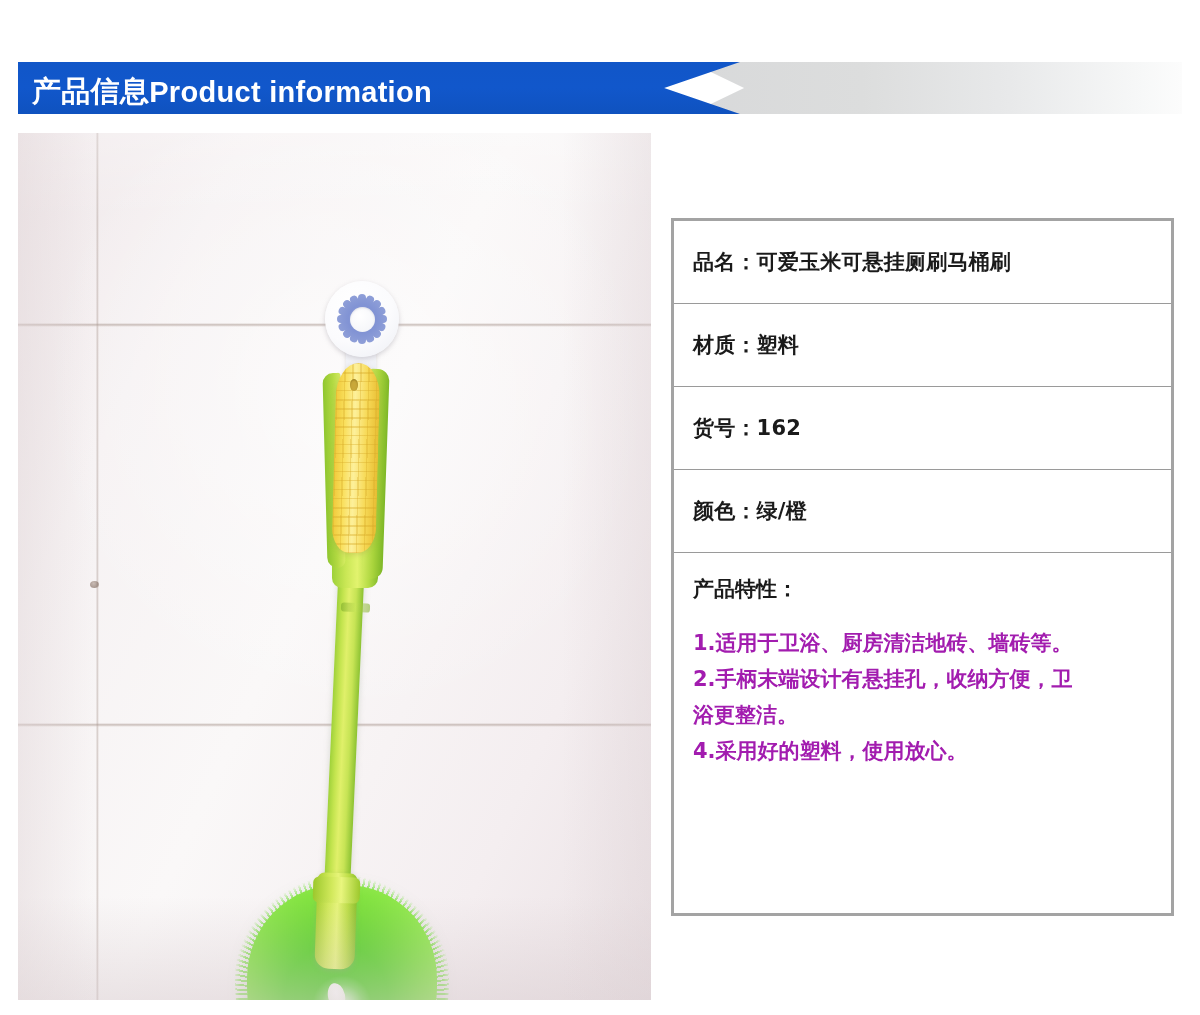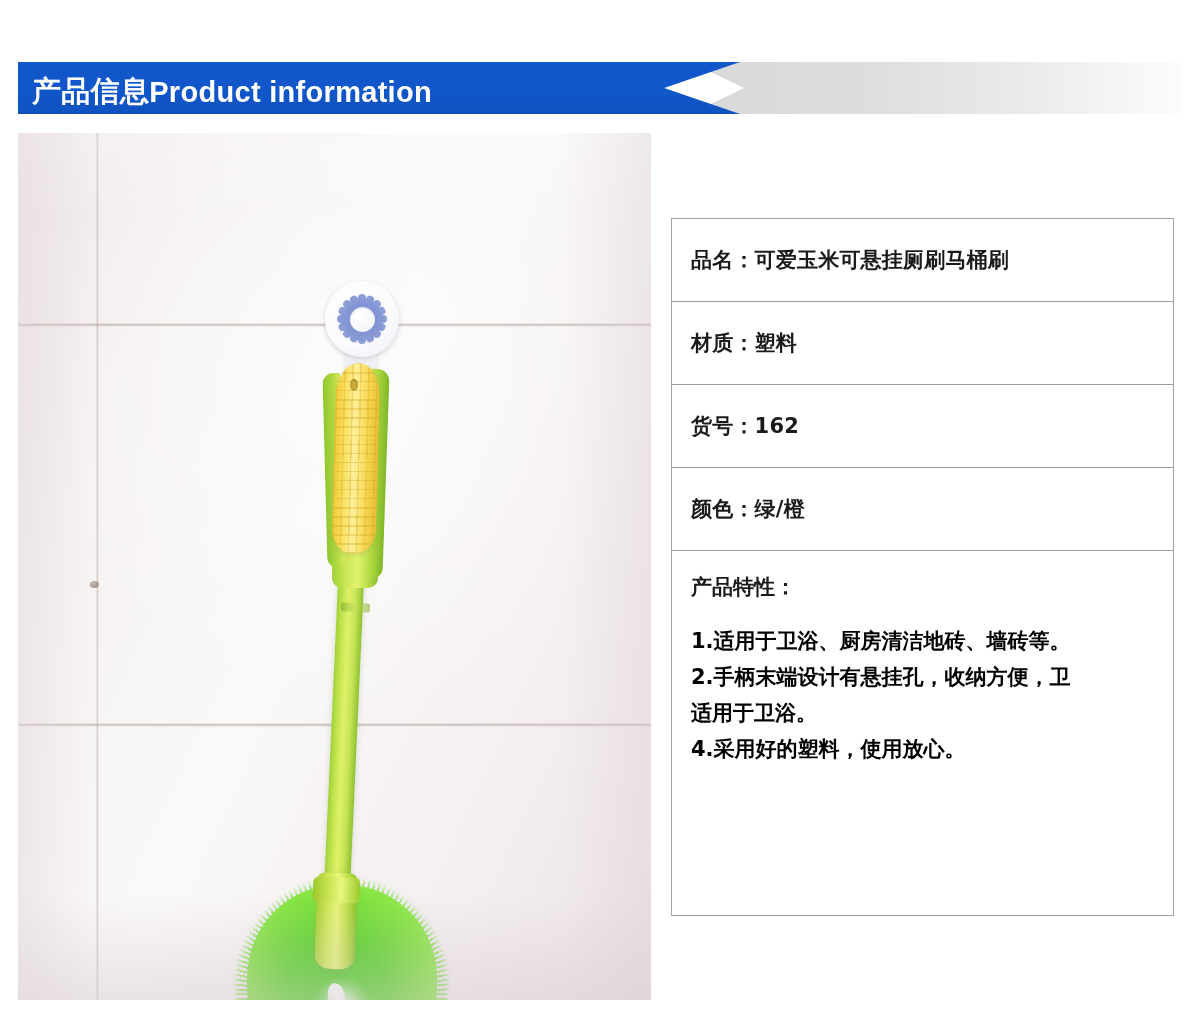--- a/index.html
+++ b/index.html
@@ -247,21 +247,21 @@
     border-radius: 6px;
     background: linear-gradient(to right, #9cc82d 0%, #d2e95c 40%, #e9f67e 60%, #9dc92d 100%);
     transform: rotate(2deg);
   }
 
   
   #info-table {
     position: absolute;
     left: 671px; top: 218px;
     width: 503px; height: 698px;
-    border: 1px solid #a3a3a3;
+    border: 3px solid #a3a3a3;
     background: #ffffff;
   }
   .info-row {
     border-bottom: 1px solid #9a9a9a;
     display: flex;
     align-items: center;
     padding-left: 19px;
     padding-right: 14px;
   }
   .info-row.r1, .info-row.r2, .info-row.r3, .info-row.r4 { height: 83px; }
@@ -281,21 +281,21 @@
     font-family: "DejaVu Sans", "Liberation Sans", sans-serif;
     font-size: 21px;
     font-weight: 700;
     color: #1a1a1a;
     margin-bottom: 22px;
   }
   .feature-line {
     font-family: "DejaVu Sans", "Liberation Sans", sans-serif;
     font-size: 21px;
     font-weight: 700;
-    color: #000000;
+    color: #a21caf;
     line-height: 1.72;
   }
 </style>
 </head>
 <body>
 
 <div id="banner">
   <div id="banner-grey"></div>
   <div id="banner-blue"></div>
   <div id="banner-title">
@@ -366,16 +366,16 @@
   <div class="info-row r3">
     <span class="cell-text">货号：162</span>
   </div>
   <div class="info-row r4">
     <span class="cell-text">颜色：绿/橙</span>
   </div>
   <div id="features-row">
     <div id="features-title">产品特性：</div>
     <div class="feature-line">1.适用于卫浴、厨房清洁地砖、墙砖等。</div>
     <div class="feature-line">2.手柄末端设计有悬挂孔，收纳方便，卫</div>
-    <div class="feature-line">适用于卫浴。</div>
+    <div class="feature-line">浴更整洁。</div>
     <div class="feature-line">4.采用好的塑料，使用放心。</div>
   </div>
 </div>
 
 </body></html>

